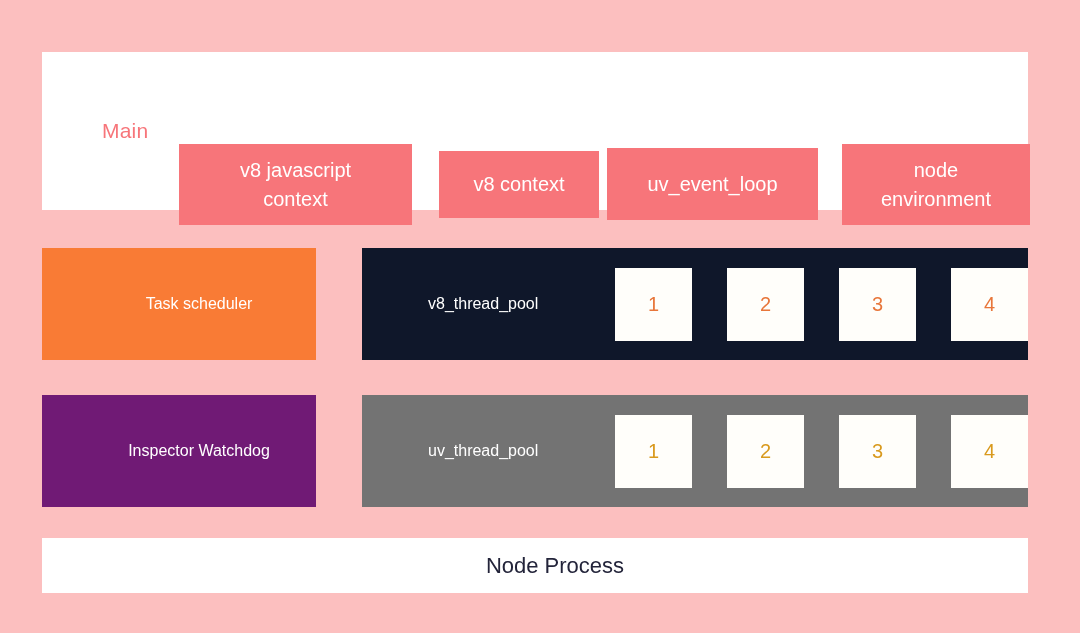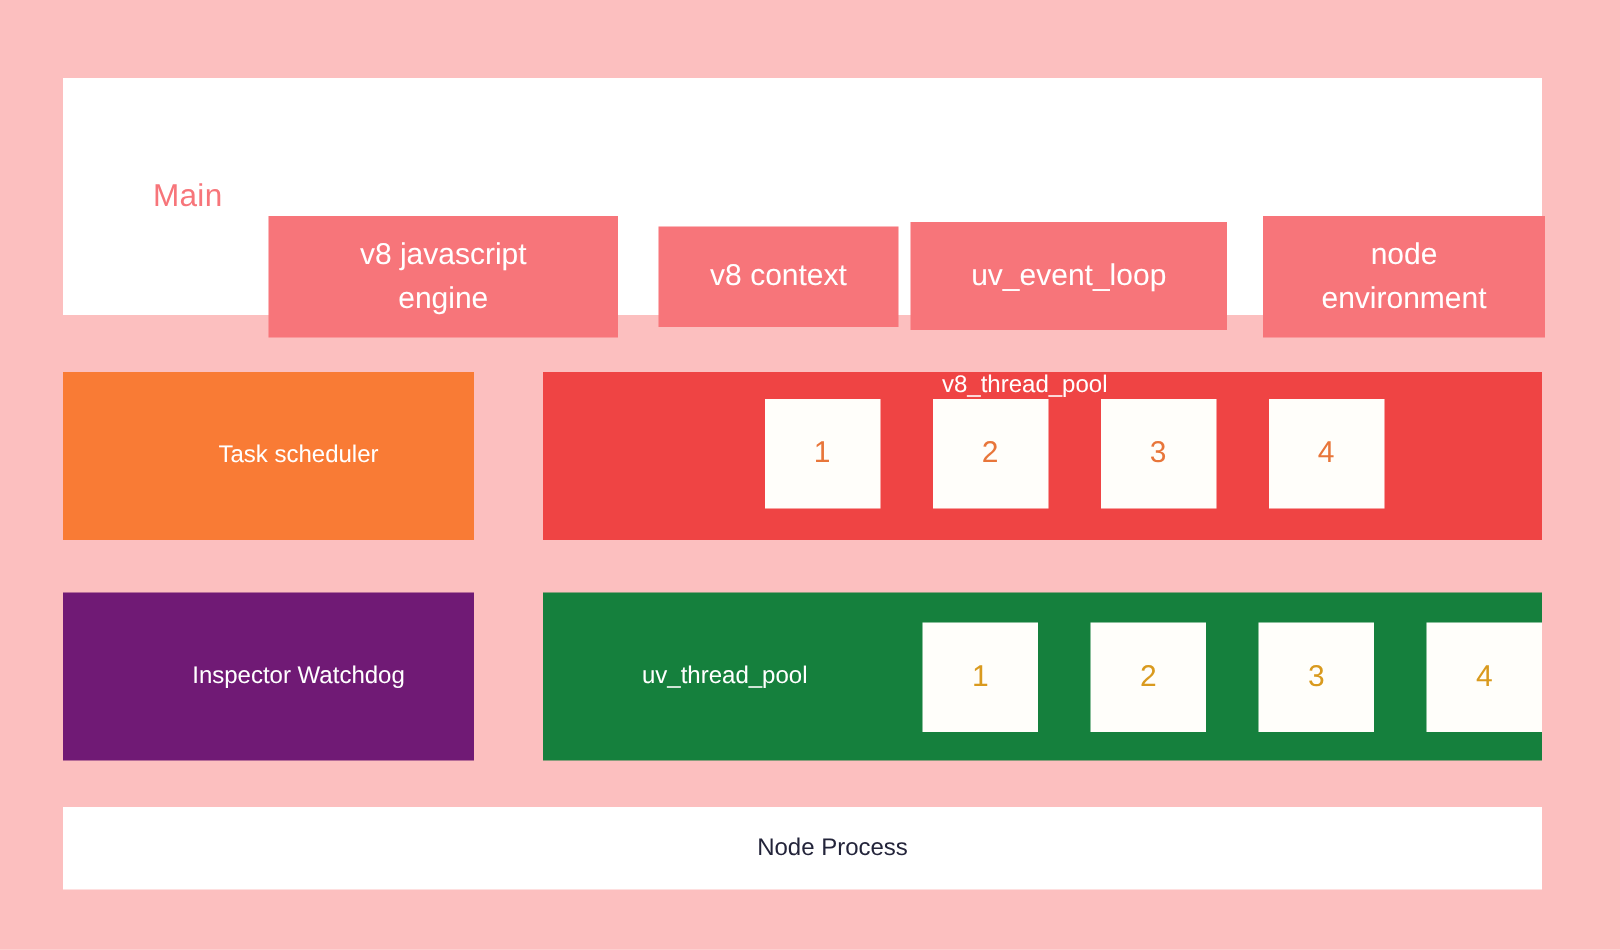--- a/index.html
+++ b/index.html
@@ -75,39 +75,38 @@
     width: 274px;
     height: 112px;
     background: #f97b35;
     justify-content: center;
   }
   .orange-right {
     left: 362px;
     top: 248px;
     width: 666px;
     height: 112px;
-    background: #ef4444;
-    flex-direction: column;
+    background: #0f172a;
   }
 
   
   .amber-left {
     left: 42px;
     top: 395px;
     width: 274px;
     height: 112px;
     background: #701a75;
     justify-content: center;
   }
   .amber-right {
     left: 362px;
     top: 395px;
     width: 666px;
     height: 112px;
-    background: #15803d;
+    background: #737373;
   }
 
   .band-label {
     color: #ffffff;
     font-size: 16px;
     white-space: nowrap;
   }
   .orange-right .band-label,
   .amber-right .band-label {
     margin-left: 26px;
@@ -138,34 +137,34 @@
   .node-process {
     left: 42px;
     top: 538px;
     width: 986px;
     height: 55px;
     background: #ffffff;
     justify-content: center;
   }
   .node-process-label {
     color: #23243a;
-    font-size: 16px;
+    font-size: 22px;
     white-space: nowrap;
   }
 </style>
 </head>
 <body>
 
 <div class="diagram">
 
   <div class="band main-panel">
     <span class="main-label">Main</span>
 
     <div class="salmon-box" style="left:137px; top:92px; width:233px; height:81px;">v8 javascript
-engine</div>
+context</div>
 
     <div class="salmon-box" style="left:397px; top:99px; width:160px; height:67px;">v8 context</div>
 
     <div class="salmon-box" style="left:565px; top:96px; width:211px; height:72px;">uv_event_loop</div>
 
     <div class="salmon-box" style="left:800px; top:92px; width:188px; height:81px;">node
 environment</div>
   </div>
 
   <div class="band orange-left">

